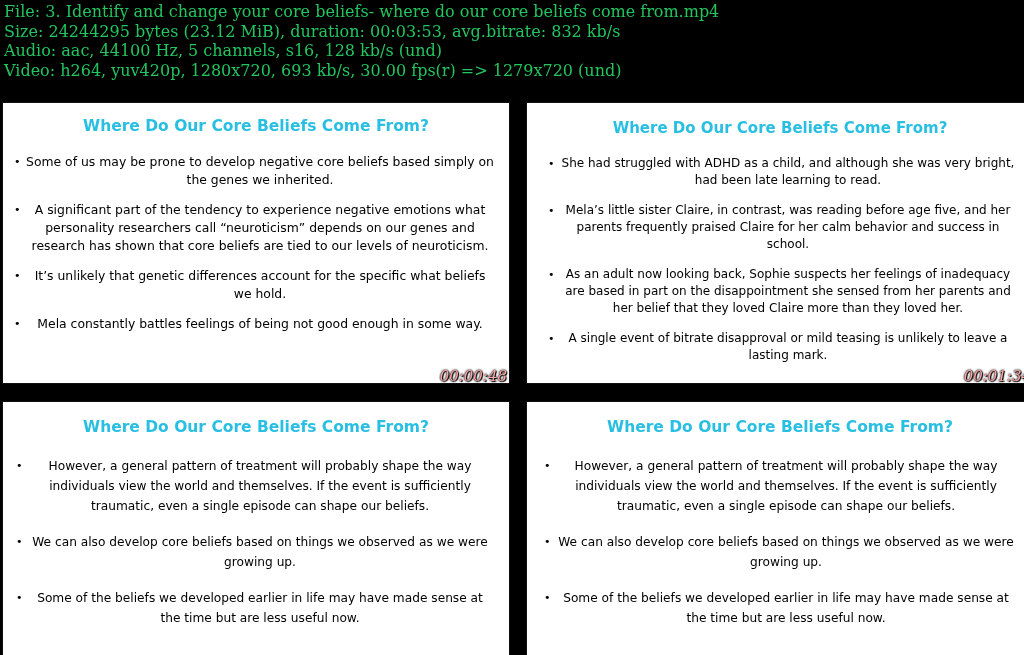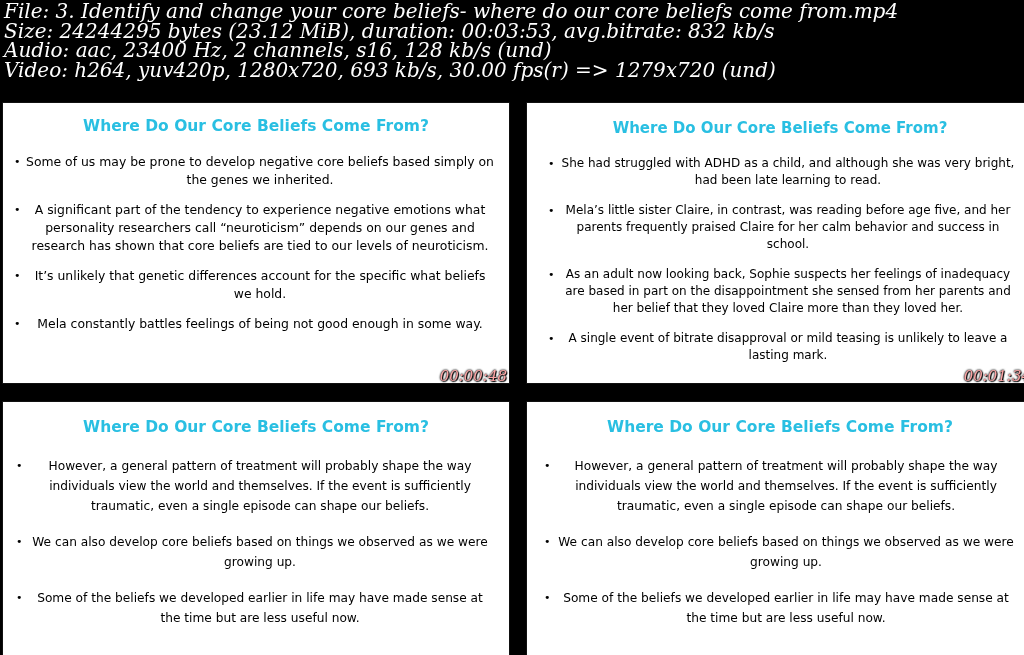--- a/index.html
+++ b/index.html
@@ -21,24 +21,23 @@
   }
 
   
   #header {
     position: absolute;
     left: 0;
     top: 0;
     width: 1024px;
     height: 82px;
     background: #000000;
-    color: #ffffff;
+    color: #22c55e;
     font-family: "DejaVu Serif", serif;
-    font-style: italic;
-    font-size: 20px;
+    font-size: 16px;
     line-height: 19.5px;
     padding: 2px 0 0 4px;
     box-sizing: border-box;
     white-space: nowrap;
   }
   #header div {
     height: 19.5px;
   }
 
   
@@ -145,21 +144,21 @@
   .c4 .bullets li { margin-bottom: 16px; }
 </style>
 </head>
 <body>
 
 <div id="page">
 
   <div id="header">
     <div>File: 3. Identify and change your core beliefs- where do our core beliefs come from.mp4</div>
     <div>Size: 24244295 bytes (23.12 MiB), duration: 00:03:53, avg.bitrate: 832 kb/s</div>
-    <div>Audio: aac, 23400 Hz, 2 channels, s16, 128 kb/s (und)</div>
+    <div>Audio: aac, 44100 Hz, 5 channels, s16, 128 kb/s (und)</div>
     <div>Video: h264, yuv420p, 1280x720, 693 kb/s, 30.00 fps(r) =&gt; 1279x720 (und)</div>
   </div>
 
   <div id="grid">
 
     <div class="cell c1">
       <div class="slide">
         <div class="slide-title">Where Do Our Core Beliefs Come From?</div>
         <ul class="bullets">
           <li>Some of us may be prone to develop negative core beliefs based simply on the genes we inherited.</li>

